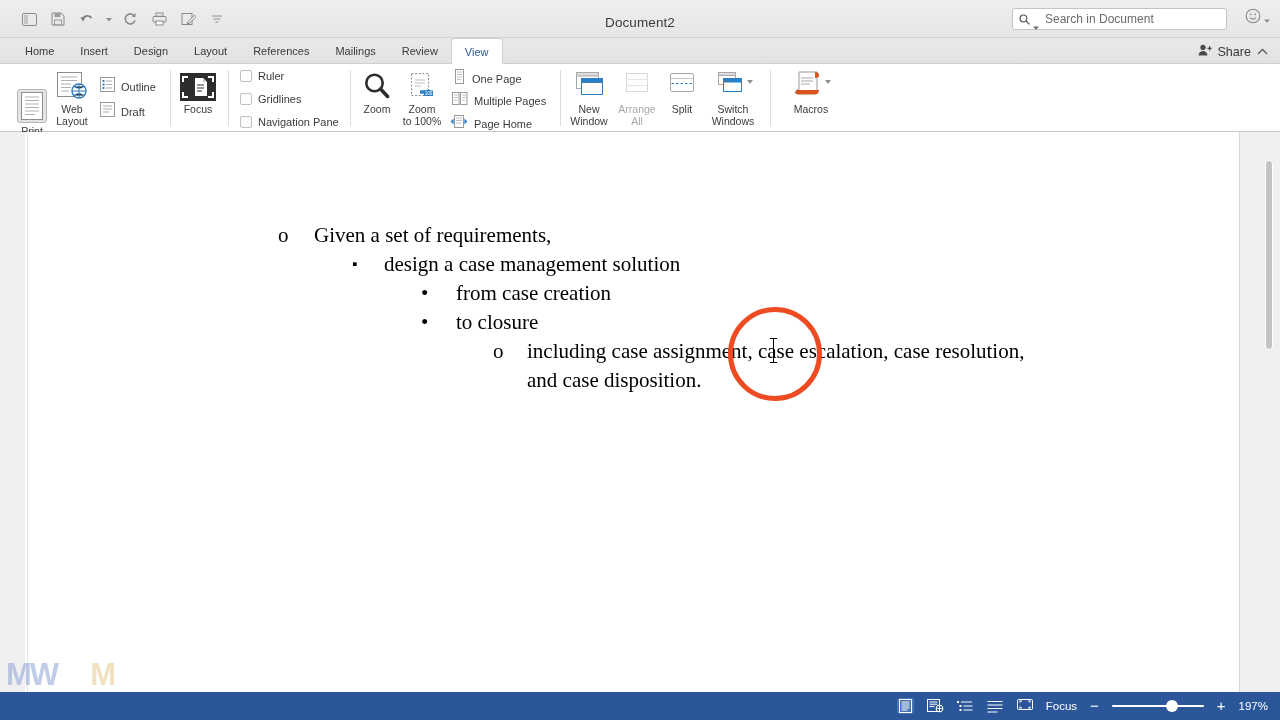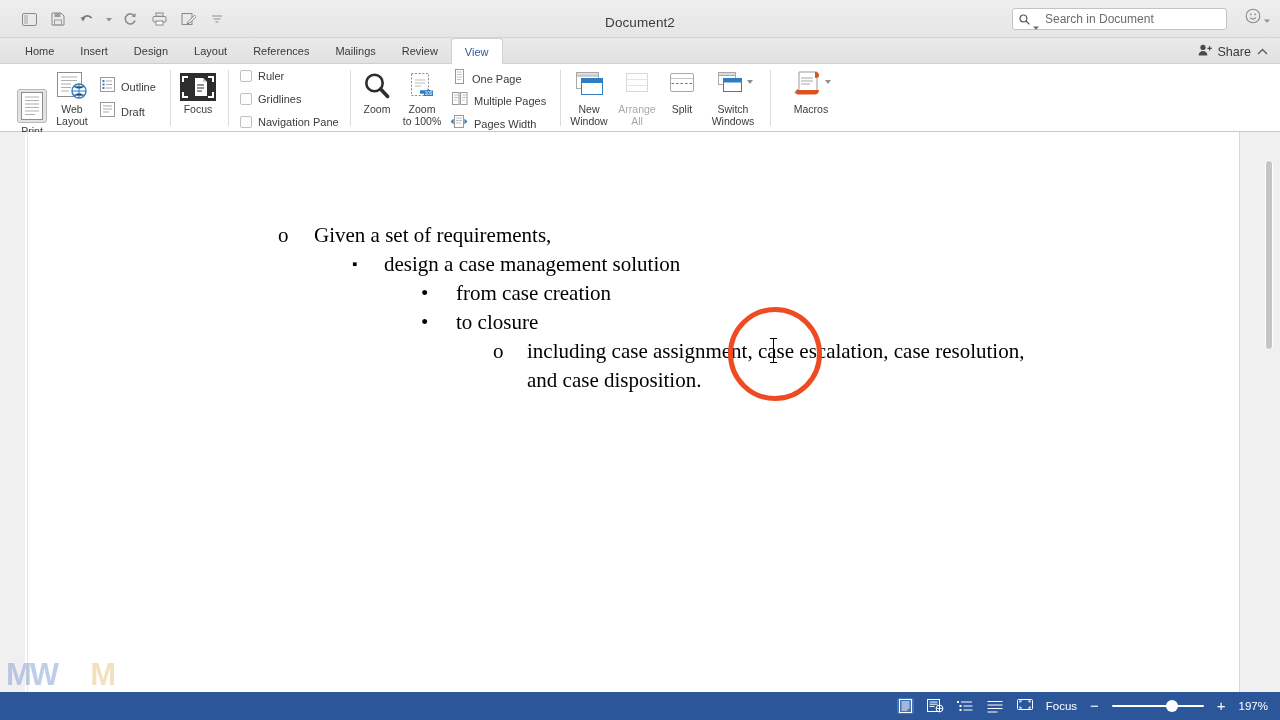--- a/index.html
+++ b/index.html
@@ -424,21 +424,21 @@
         <span>
           <svg width="18" height="15" viewBox="0 0 18 15">
               <rect x="4.5" y="1.5" width="9" height="12" fill="#fff" stroke="#9a9a9a"></rect>
               <g stroke="#bbb" stroke-width="0.9">
                 <path d="M6 4h6M6 6.5h6M6 9h5"></path>
               </g>
               <path d="M3.6 4.5L0.6 7.5l3 3z" fill="#2e7ec4"></path>
               <path d="M14.4 4.5l3 3-3 3z" fill="#2e7ec4"></path>
             </svg>
         </span>
-        <span class="lb">Pages Width</span>
+        <span class="lb">Page Home</span>
       </div>
       <div class="rsep" style="left:208px;"></div>
     </div>
 
     <div class="rgroup" style="left:772px;width:90px;">
       <div class="bigbtn" style="left:10px;width:58px;">
         <svg class="ic" width="44" height="30" viewBox="0 0 44 30">
           <path d="M10 3h18v21H6c0-2 1.5-3.5 4-3.5V3z" fill="#fff" stroke="#9a9a9a"></path>
           <path d="M8 21h22c0 3-2 4.5-4.5 4.5H10C7 25.5 5.5 23.5 8 21z" fill="#d9531e"></path>
           <path d="M26 3c3 0 4 1.6 4 3.6S28.5 9 26 9z" fill="#d9531e"></path>

